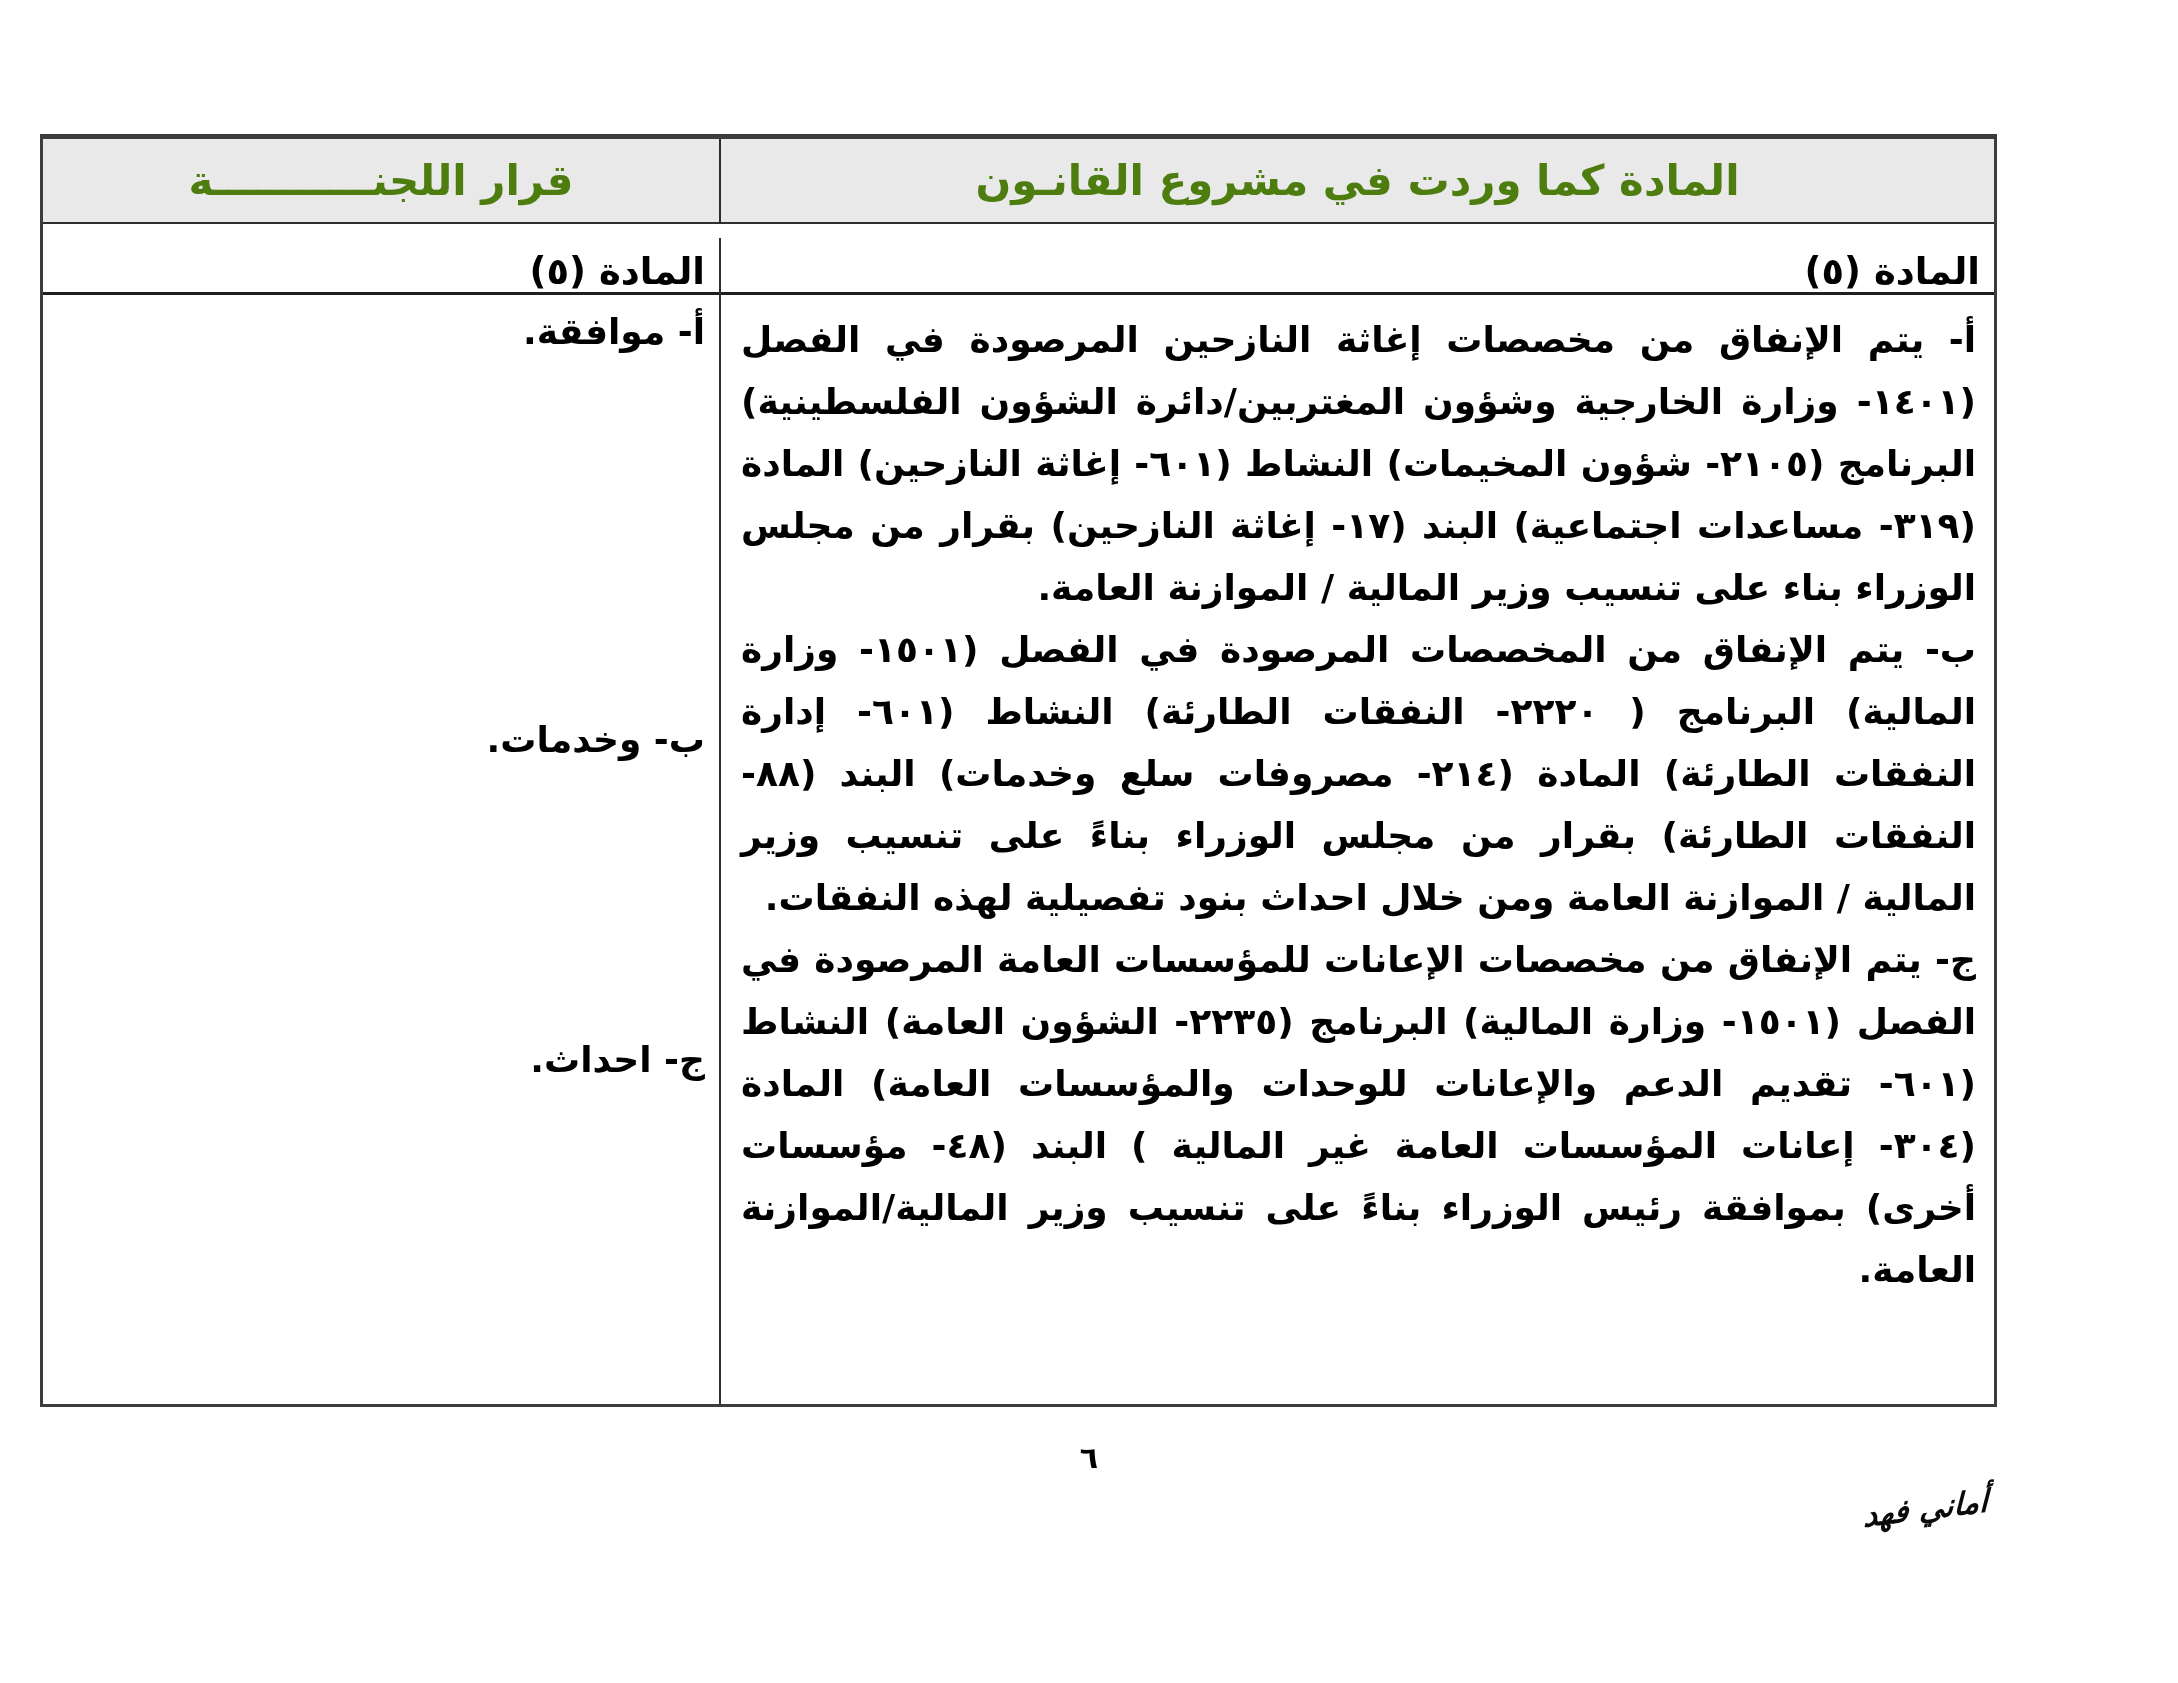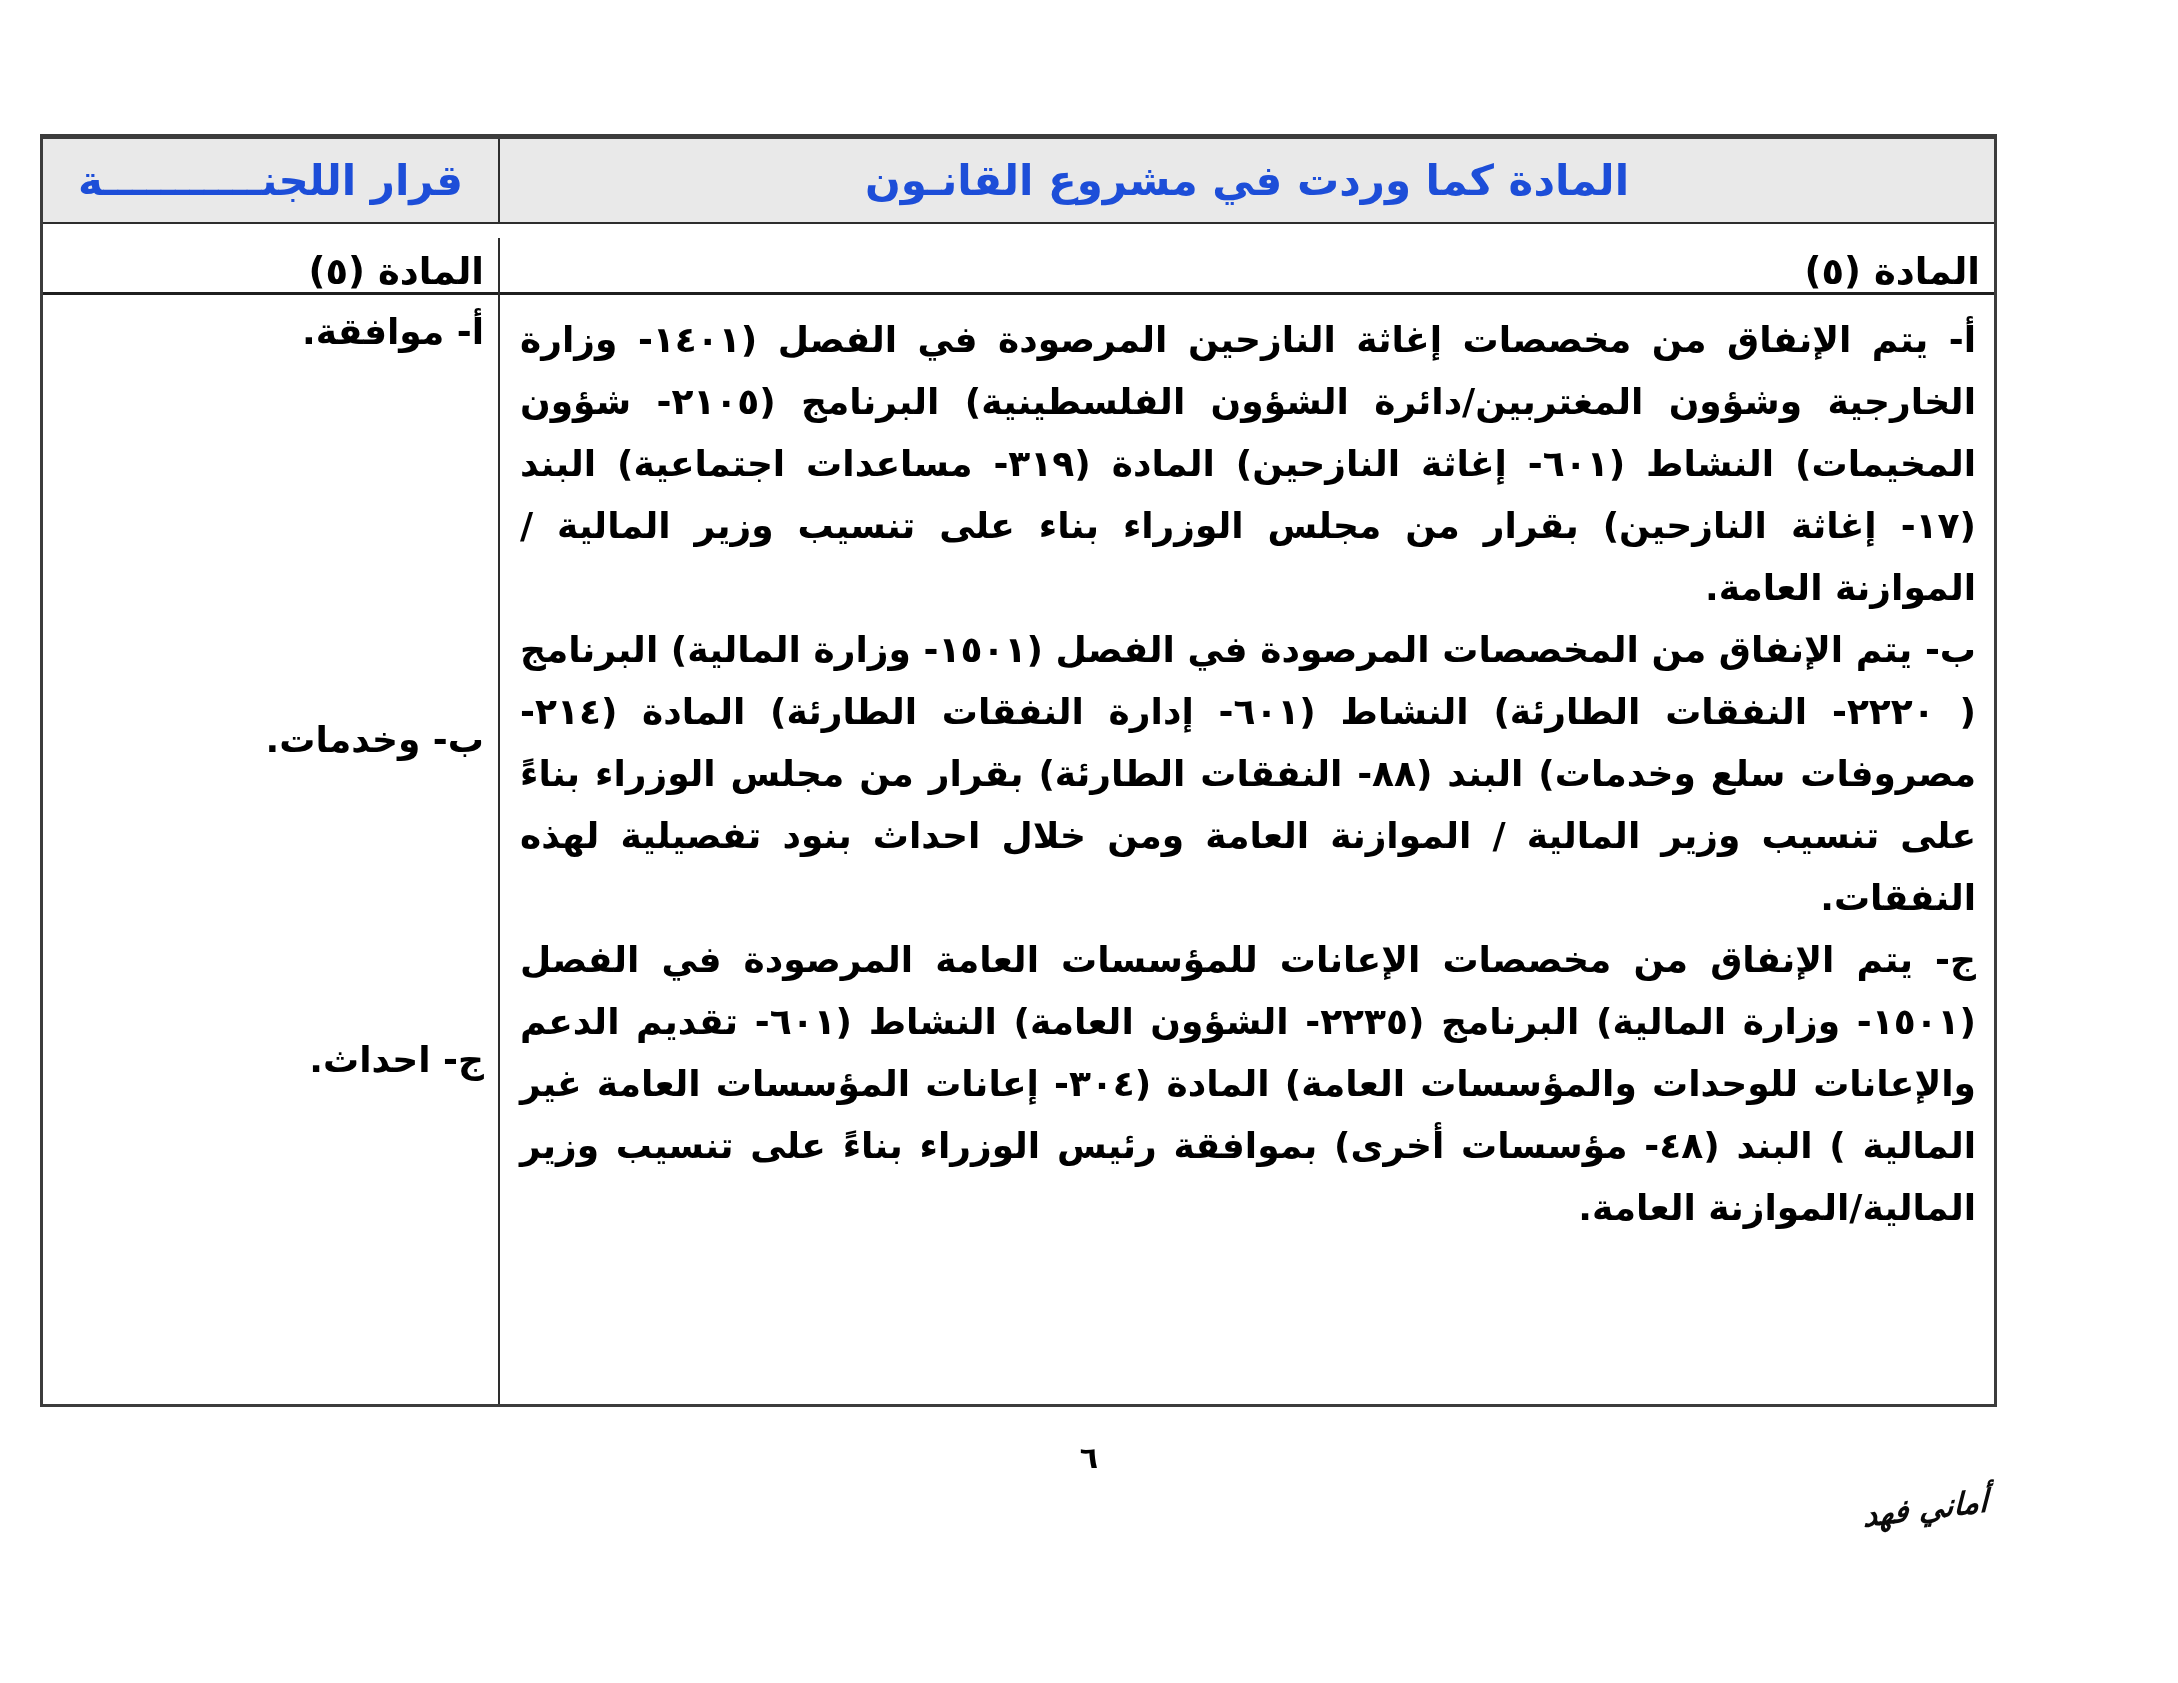--- a/index.html
+++ b/index.html
@@ -21,25 +21,25 @@
     border-bottom:2px solid #2e2e2e;
     align-items:center;
   }
   .article-row{
     height:71px;
     border-bottom:3px solid #1f1f1f;
     align-items:center;
   }
   .body-row{flex:1;overflow:hidden;}
   .cell{box-sizing:border-box;height:100%;}
-  .article-col{width:1496px;border-left:2px solid #2e2e2e;}
+  .article-col{width:1275px;border-left:2px solid #2e2e2e;}
   .decision-col{flex:1;}
   .header-cell{
     display:flex;align-items:center;justify-content:center;
-    font-weight:bold;font-size:42px;color:#1d4ed8;
+    font-weight:bold;font-size:42px;color:#4d7c0f;
     height:100%;
   }
   .article-label{
     font-weight:bold;font-size:37px;color:#000;
     padding:0 14px;display:flex;align-items:center;height:100%;margin-top:27px;
   }
   .body-text{
     padding:14px 18px 0 20px;
   }
   .body-text p{

